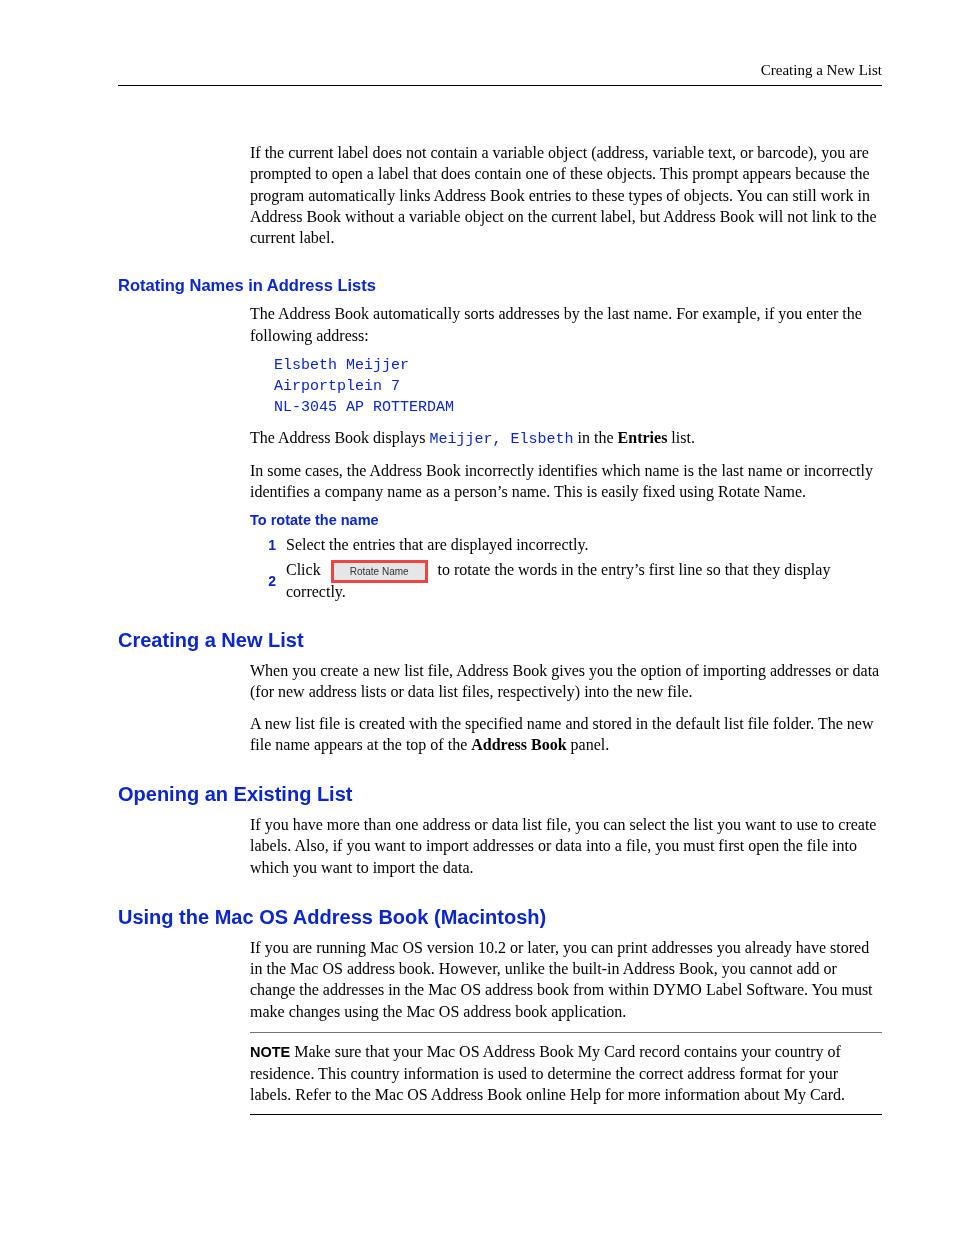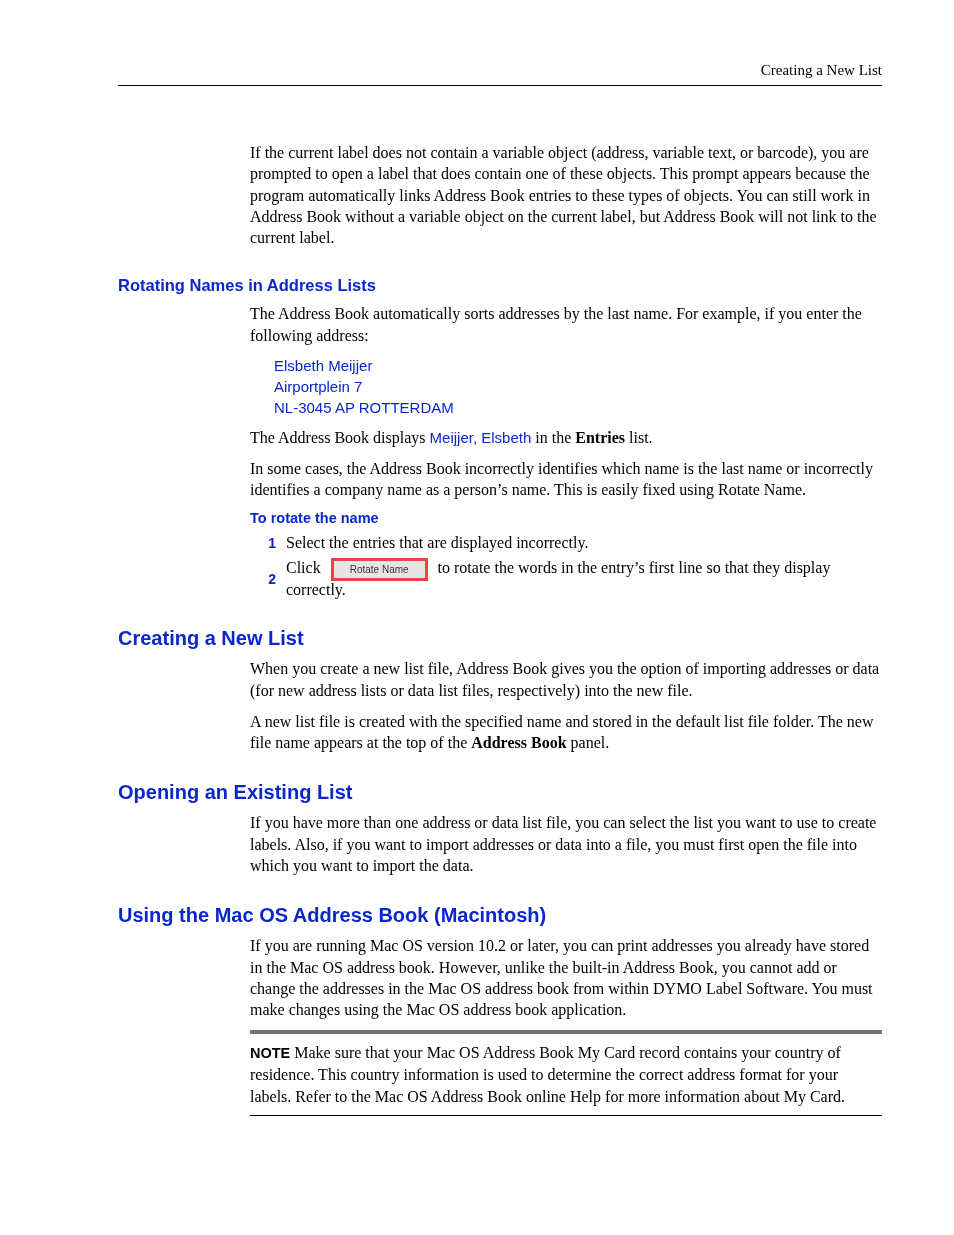--- a/index.html
+++ b/index.html
@@ -42,30 +42,30 @@
   .h-sub {
     font-family: Verdana, Arial, sans-serif;
     font-weight: bold;
     color: #0a26cc;
     font-size: 16.5px;
     margin-top: 28px;
     margin-bottom: 8px;
   }
   .example-address {
     margin-left: 156px;
-    font-family: Liberation Sans, sans-serif;
+    font-family: Liberation Mono, monospace;
     color: #0a26cc;
     font-size: 15px;
     line-height: 1.35;
     margin-bottom: 8px;
     margin-top: 4px;
   }
   .example-address div { margin-bottom: 1px; }
   .inline-blue {
-    font-family: Liberation Sans, sans-serif;
+    font-family: Liberation Mono, monospace;
     color: #0a26cc;
     font-size: 15px;
   }
   .proc-title {
     font-family: Verdana, Arial, sans-serif;
     font-weight: bold;
     color: #0a26cc;
     font-size: 14.5px;
     margin-left: 132px;
     margin-top: 4px;
@@ -96,21 +96,21 @@
     border: 3px solid #ef4444;
     background: #e6e6e6;
     font-family: Arial, sans-serif;
     font-size: 10px;
     padding: 3px 16px;
     margin: 0 6px;
     color: #333;
   }
   .note-block {
     margin-left: 132px;
-    border-top: 4px solid #737373;
+    border-top: 1px solid #737373;
     border-bottom: 1px solid #000;
     padding: 8px 0;
     font-size: 16px;
     line-height: 1.35;
     margin-top: 10px;
   }
   .note-label {
     font-family: Verdana, Arial, sans-serif;
     font-weight: bold;
     font-size: 14.5px;

